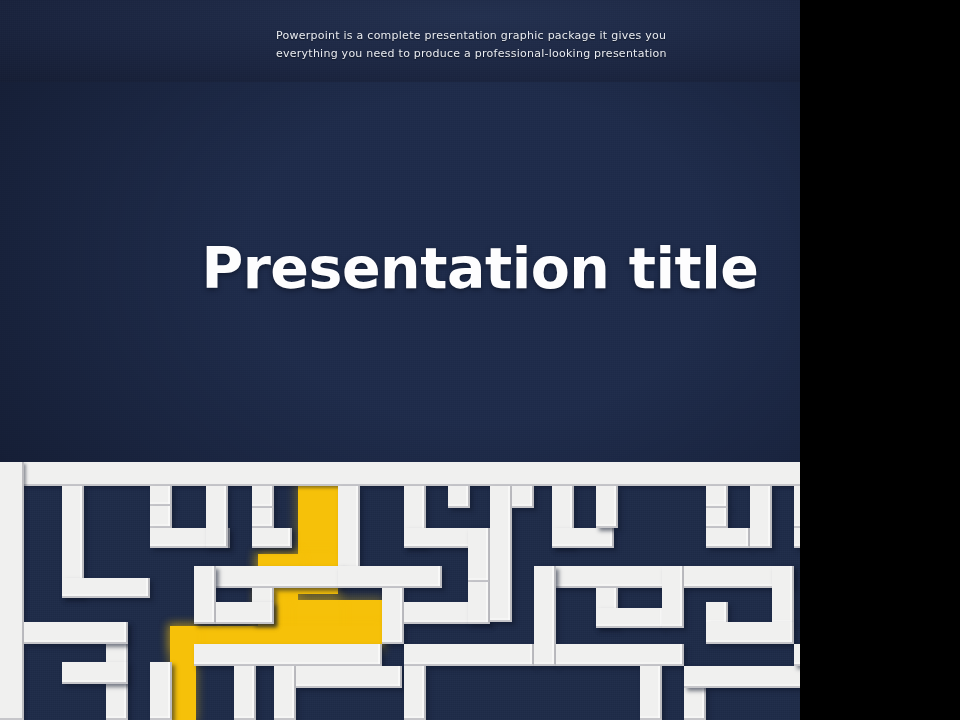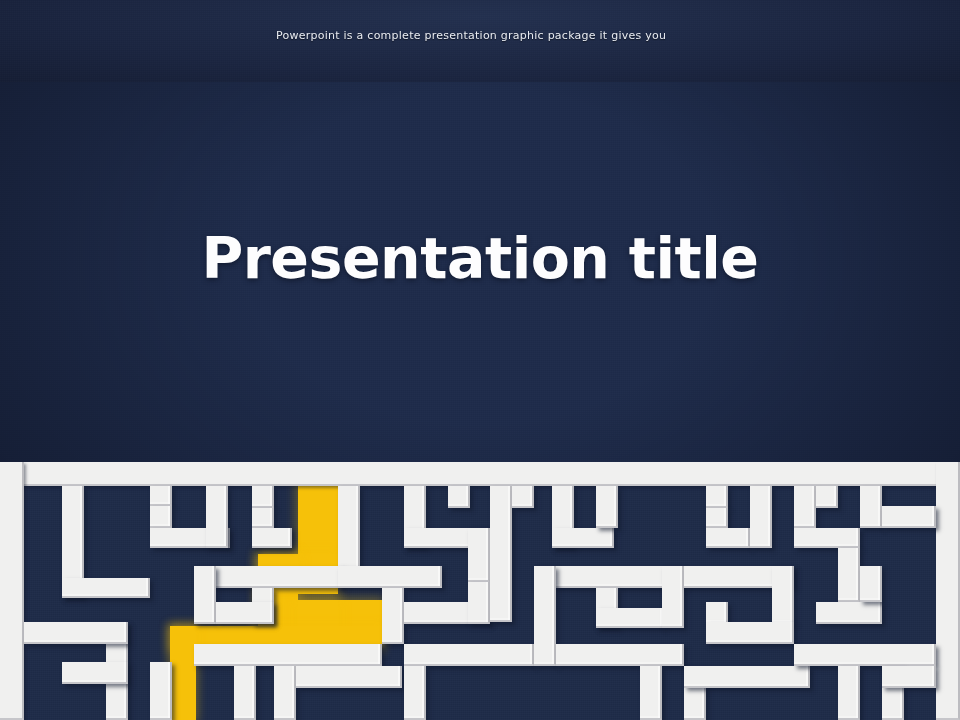--- a/index.html
+++ b/index.html
@@ -3,21 +3,21 @@
 <meta charset="utf-8">
 <title>Presentation Title Slide</title>
 <style>
   html, body {
     margin: 0;
     padding: 0;
     background: #000;
   }
   #slide {
     position: relative;
-    width: 960px;
+    width: 800px;
     height: 720px;
     overflow: hidden;
     font-family: "DejaVu Sans", "Liberation Sans", sans-serif;
     background: #1e2b4a;
   }
 
   
   #header-band {
     position: absolute;
     left: 0; top: 0;
@@ -62,21 +62,21 @@
   }
   #body-bg .vign {
     position: absolute; inset: 0;
     background:
       radial-gradient(ellipse 70% 125% at 50% 46%, rgba(0,0,0,0) 35%, rgba(14,20,38,.55) 82%, rgba(12,17,33,.88) 100%);
   }
 
   
   #title-block {
     position: absolute;
-    left: 0; top: 225px;
+    left: 0; top: 235px;
     width: 960px;
     text-align: center;
     z-index: 7;
   }
   #main-title {
     font-size: 57px;
     font-weight: bold;
     color: #fdfdfe;
     letter-spacing: -0.5px;
     line-height: 66px;
@@ -128,20 +128,21 @@
 </style>
 </head>
 <body>
 
 <div id="slide">
 
   <div id="header-band">
     <div class="noise"></div>
     <div id="header-text">
       <div>Powerpoint is a complete presentation graphic package it gives you</div>
+      <div>everything you need to produce a professional-looking presentation</div>
     </div>
   </div>
 
   <div id="body-bg">
     <div class="noise"></div>
     <div class="vign"></div>
   </div>
 
   <div id="title-block">
     <div id="main-title">Presentation title</div>

